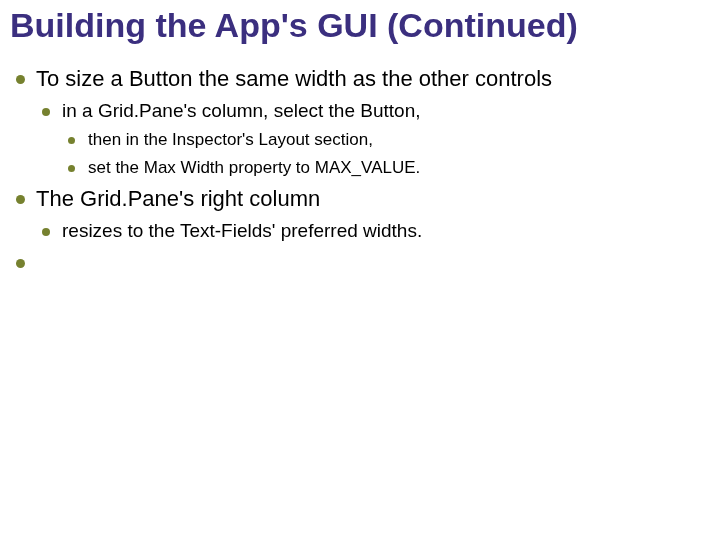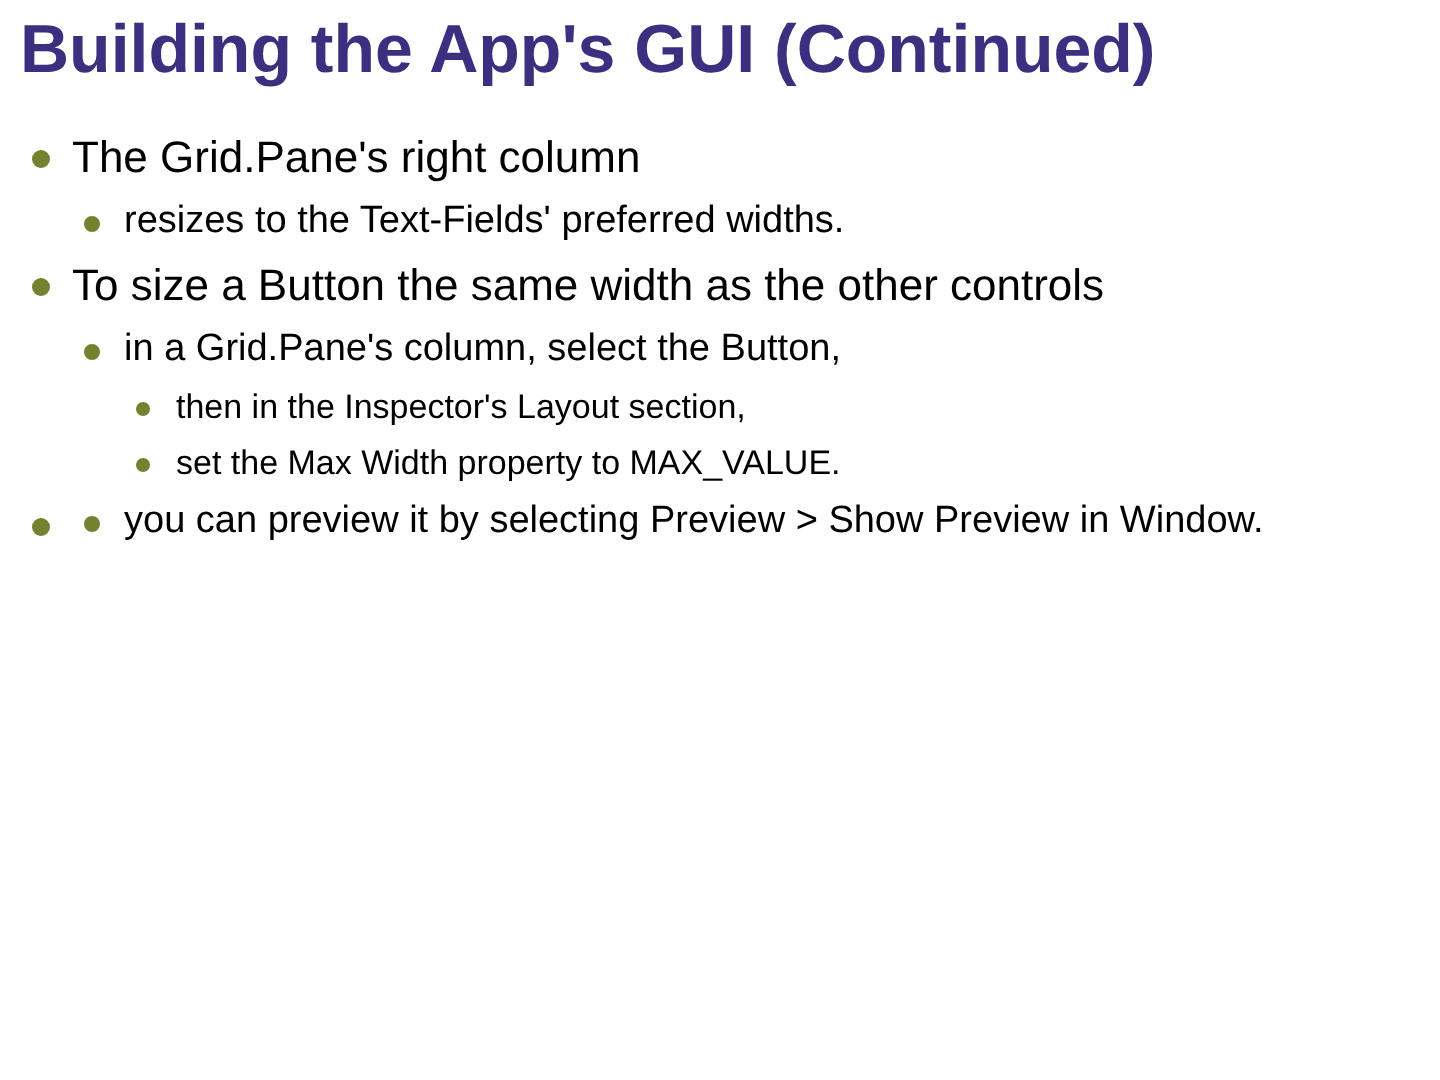--- a/index.html
+++ b/index.html
@@ -89,48 +89,43 @@
 </head>
 <body>
 
 <div class="slide">
 
   <h1 class="title">Building the App's GUI (Continued)</h1>
 
   <ul class="bullets">
 
     <li class="d1">
-      <span>The Grid.Pane's right column</span>
-      <ul class="bullets sub">
-        <li class="d2">
-          <span>resizes to the Text-Fields' preferred widths.</span>
-        </li>
-      </ul>
-    </li>
-
-    <li class="d1">
       <span>To size a Button the same width as the other controls</span>
       <ul class="bullets sub">
         <li class="d2">
           <span>in a Grid.Pane's column, select the Button,</span>
           <ul class="bullets sub">
             <li class="d3">
               <span>then in the Inspector's Layout section,</span>
             </li>
             <li class="d3">
               <span>set the Max Width property to MAX_VALUE.</span>
             </li>
           </ul>
         </li>
       </ul>
     </li>
 
     <li class="d1">
+      <span>The Grid.Pane's right column</span>
       <ul class="bullets sub">
         <li class="d2">
-          <span>you can preview it by selecting Preview &gt; Show Preview in Window.</span>
+          <span>resizes to the Text-Fields' preferred widths.</span>
         </li>
       </ul>
+    </li>
+
+    <li class="d1">
     </li>
 
   </ul>
 
 </div>
 
 </body></html>

